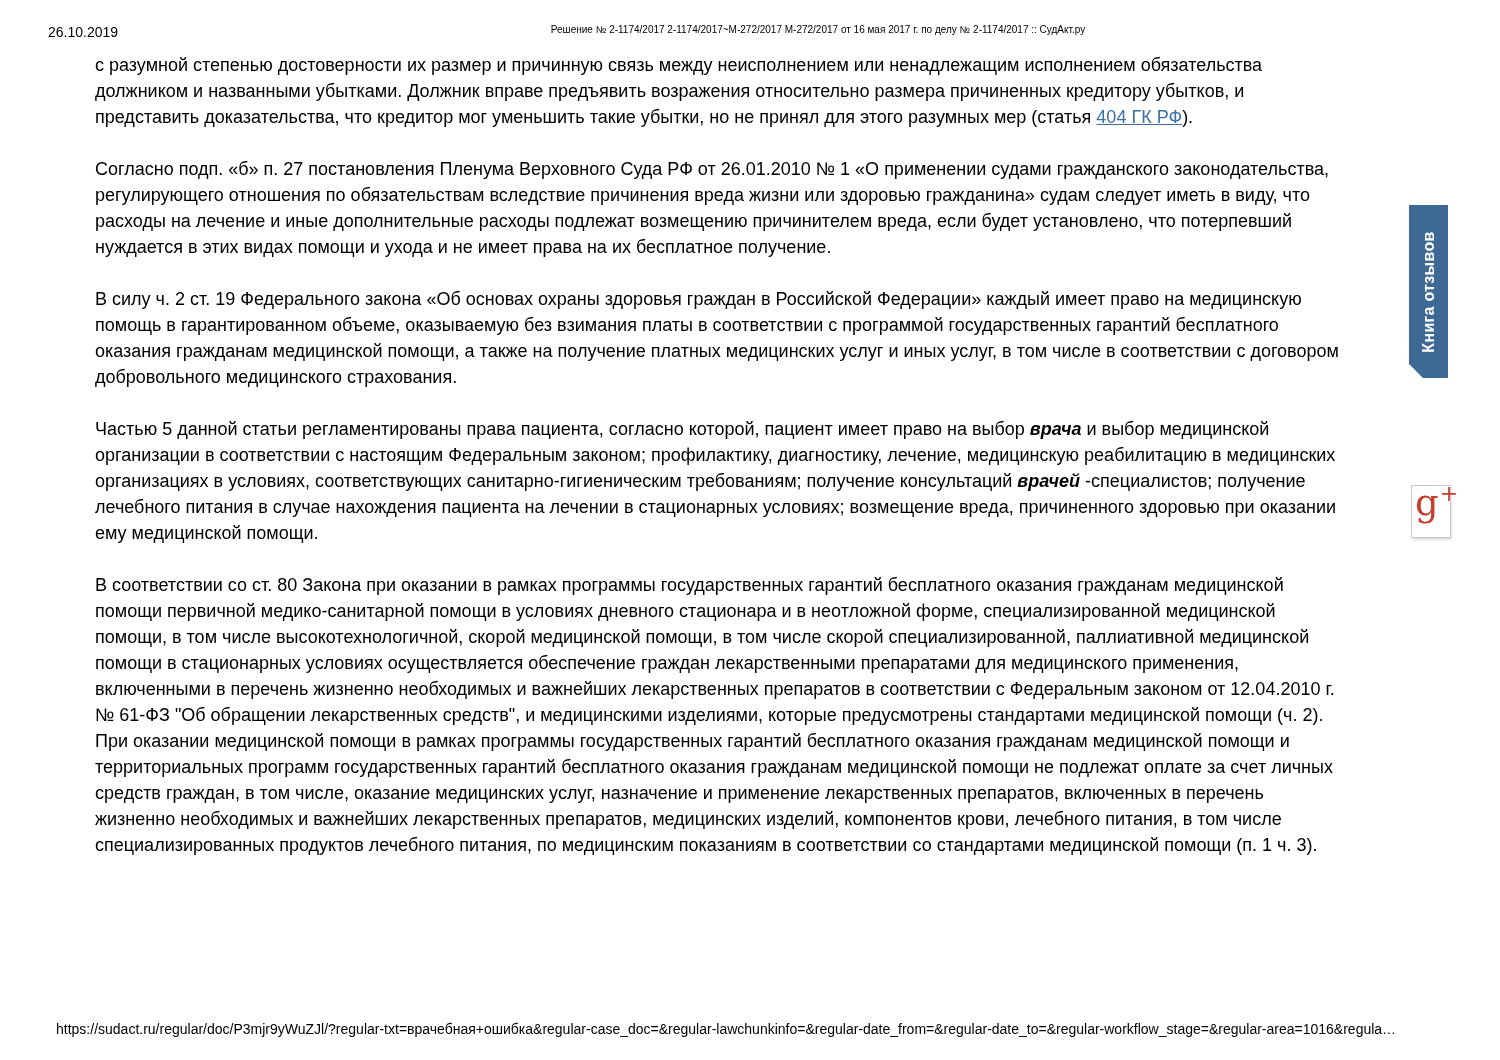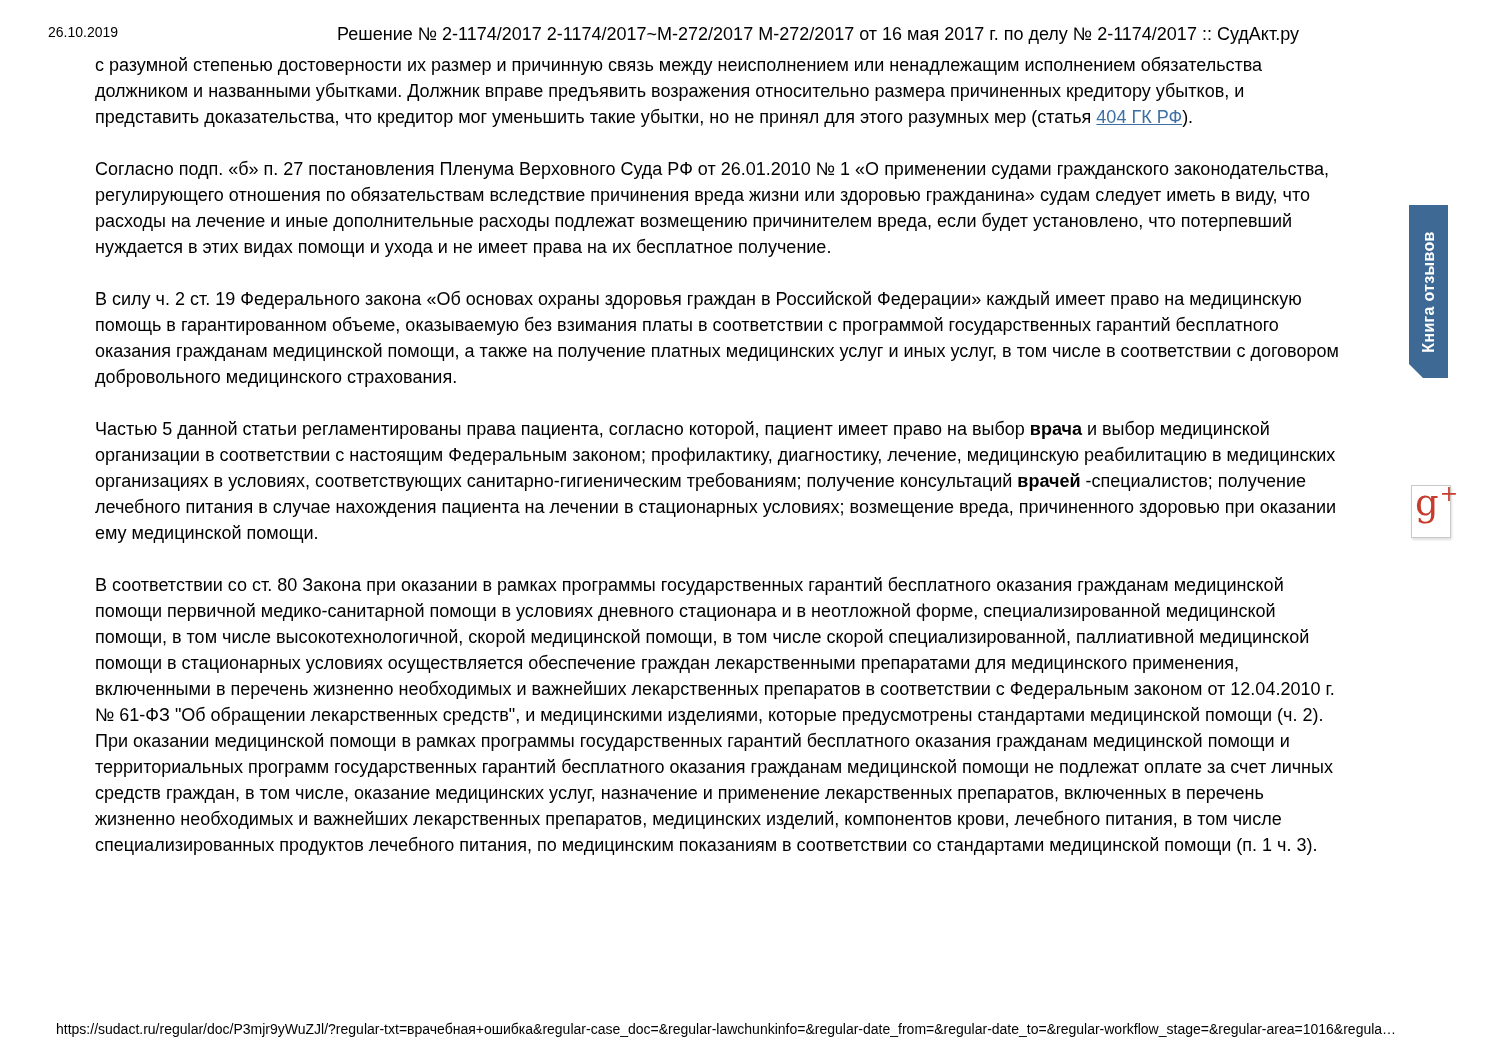--- a/index.html
+++ b/index.html
@@ -13,21 +13,21 @@
   }
 
   
   .ph-date {
     position: absolute; left: 48px; top: 24px;
     font-size: 14px; white-space: nowrap;
   }
   .ph-title {
     position: absolute; top: 24px; left: 50%;
     transform: translateX(-50%) translateX(68px);
-    font-size: 18px; white-space: nowrap;
+    font-size: 10px; white-space: nowrap;
   }
   .pf-url {
     position: absolute; left: 48px; top: 1021px;
     font-size: 14px; white-space: nowrap; padding-left: 8px;
   }
   .pf-page {
     position: absolute; right: 48px; top: 1078px;
     font-size: 13px; white-space: nowrap;
   }
 
@@ -35,21 +35,21 @@
   .doc {
     position: absolute; left: 95px; top: 52px; width: 1252px;
     font-size: 18px; line-height: 26px;
   }
   .doc p { margin: 0 0 26px 0; }
   .doc a.link {
     color: #3c6fa5;
     text-decoration: underline;
     cursor: pointer;
   }
-  .doc b { font-weight: bold; }
+  .doc b { font-weight: bold; font-style: italic; }
 
   
   .feedback-tab {
     position: absolute; left: 1409px; top: 205px;
     width: 39px; height: 173px;
     background: #3d6994;
     clip-path: polygon(0 0, 100% 0, 100% 100%, 14px 100%, 0 calc(100% - 14px));
     cursor: pointer;
   }
   .feedback-tab .tab-label {

